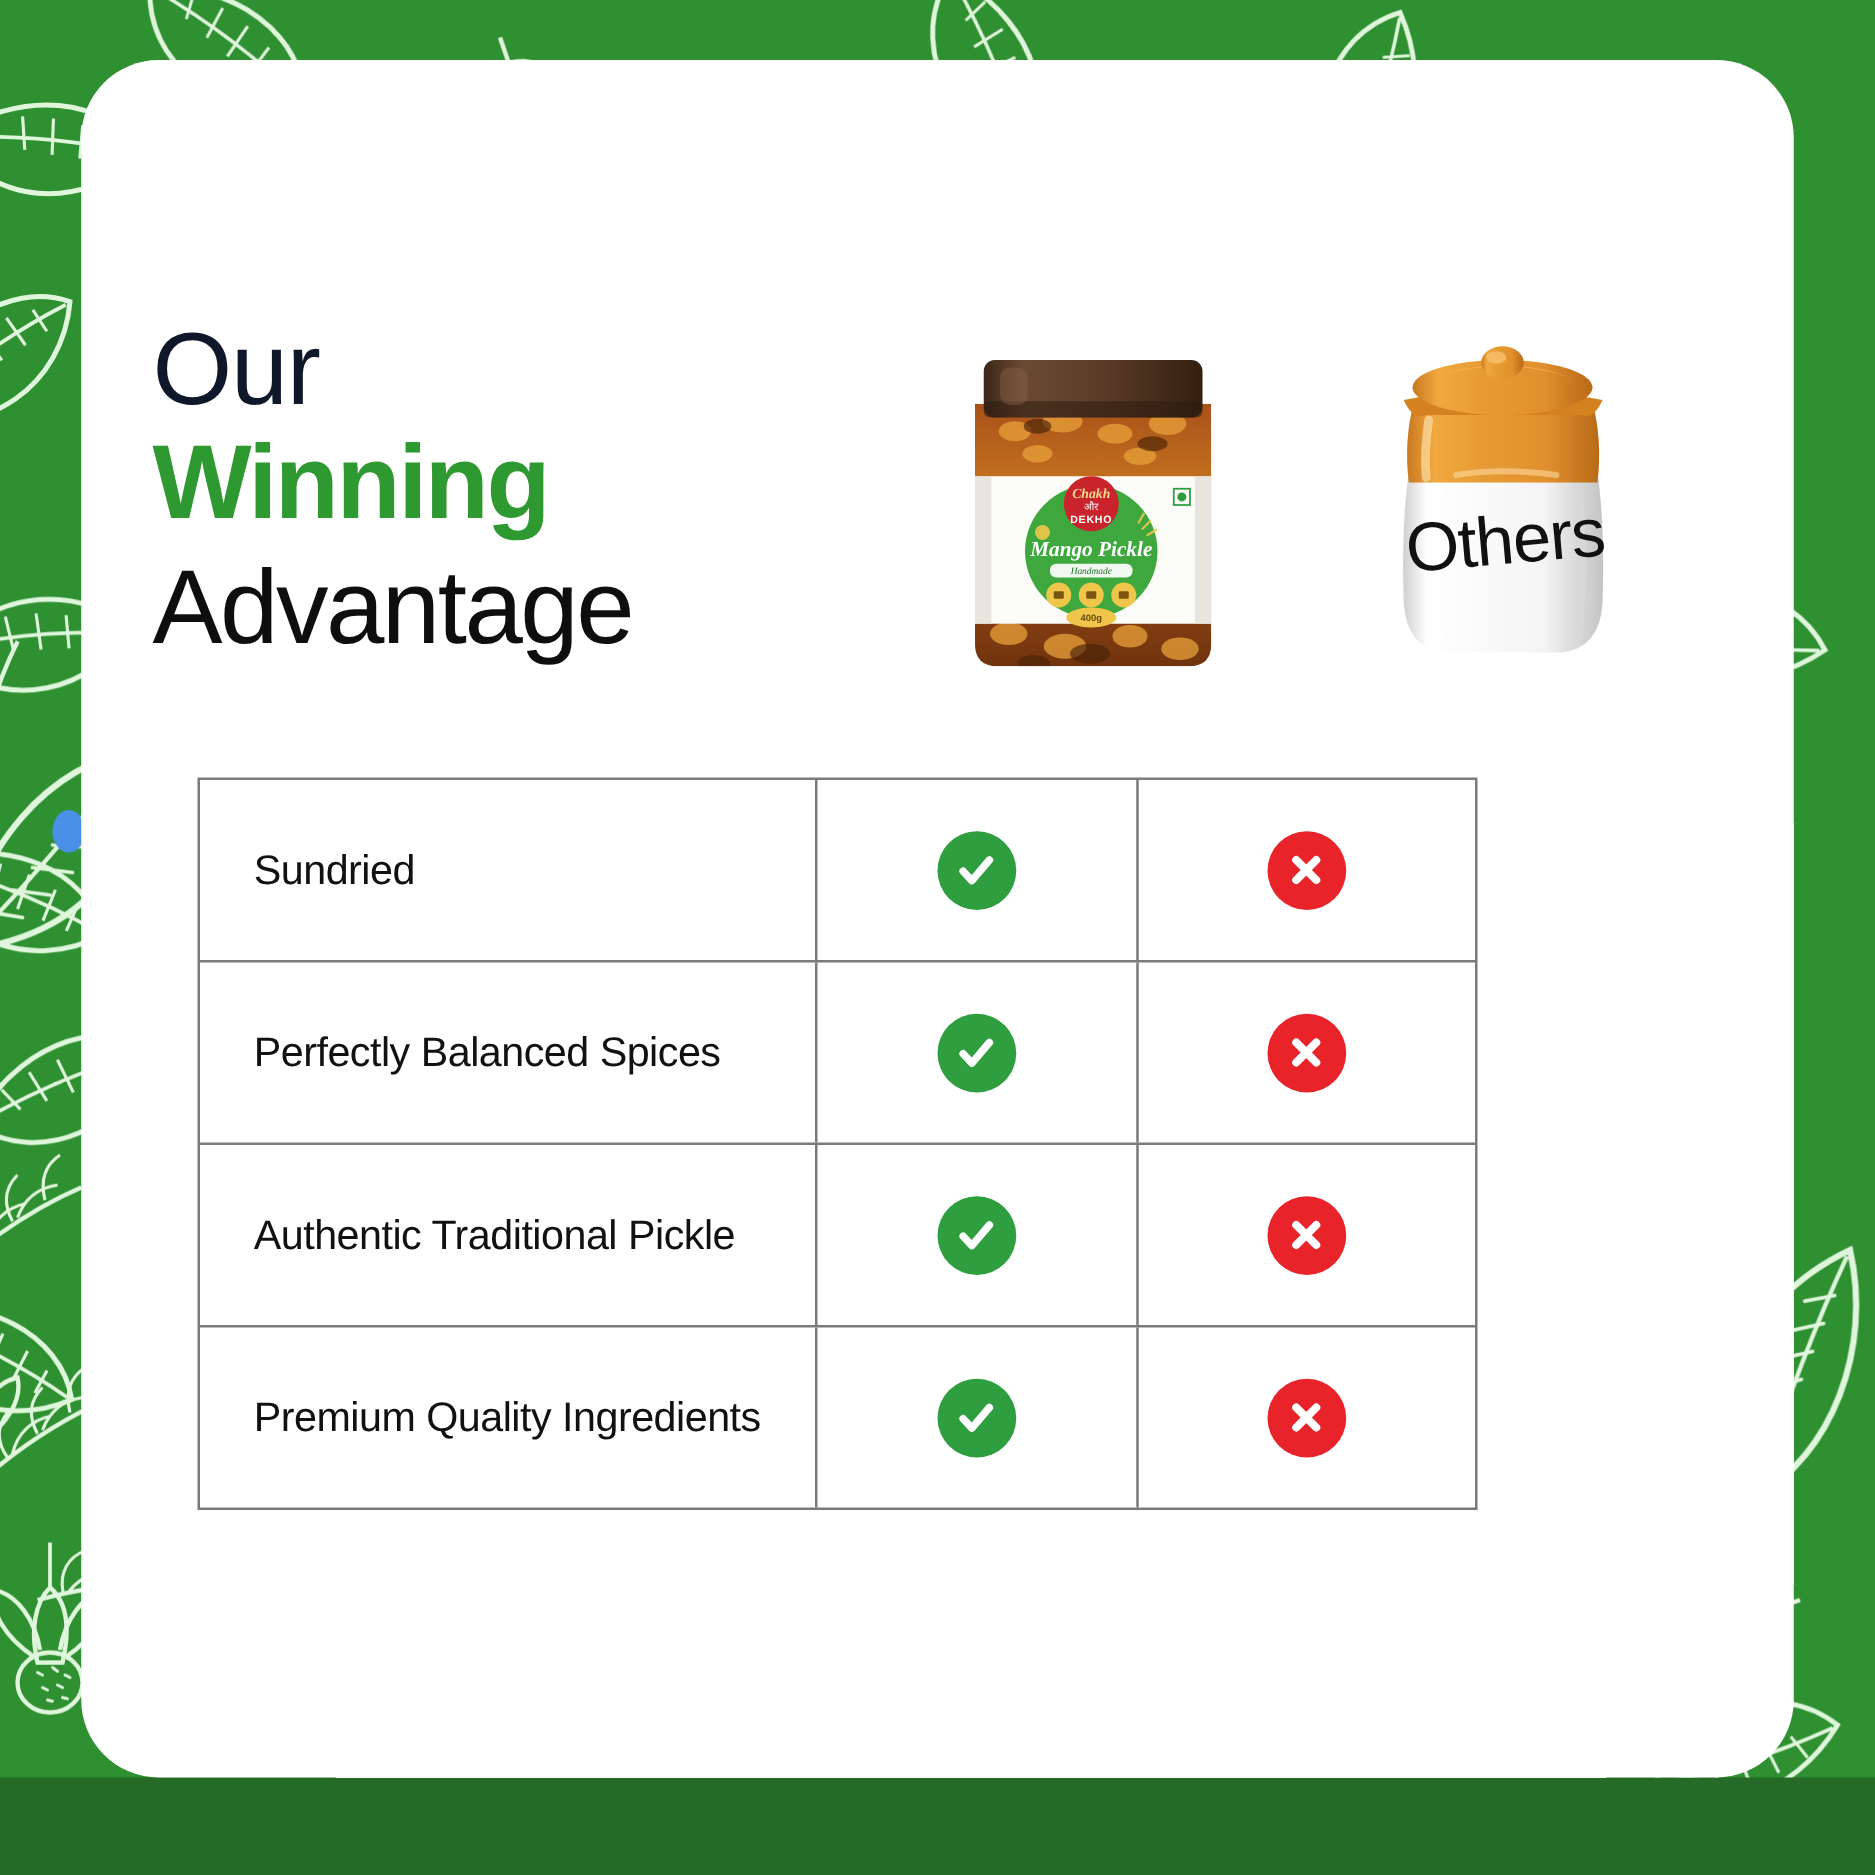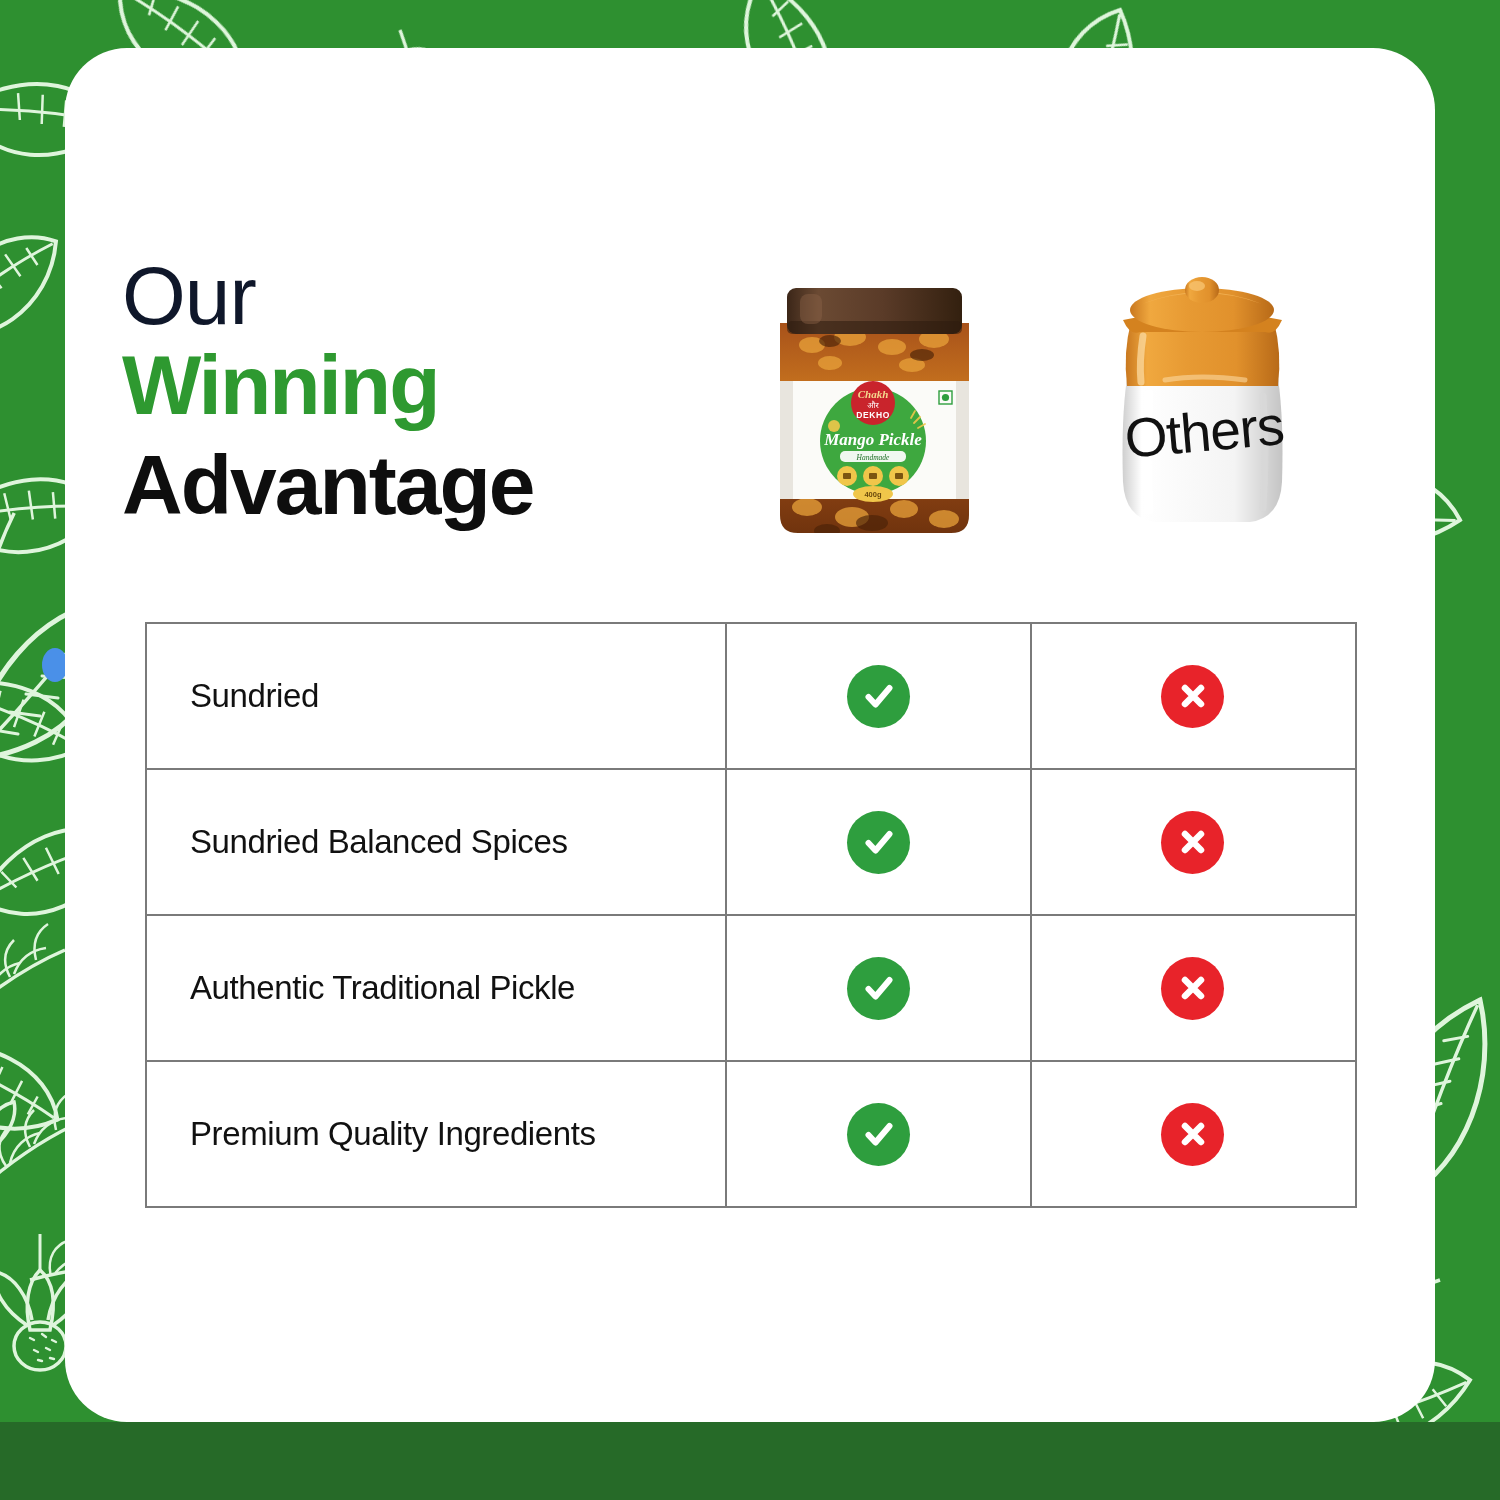--- a/index.html
+++ b/index.html
@@ -38,21 +38,21 @@
   .h-line { display:block; line-height:1.0; white-space:nowrap; }
   #h-our {
     font-size:82px; font-weight:300; color:#0f172a;
     letter-spacing:-1px; margin-bottom:6px;
   }
   #h-winning {
     font-size:84px; font-weight:bold; color:#2E9930;
     letter-spacing:-2px; margin-bottom:16px;
   }
   #h-advantage {
-    font-size:84px; font-weight:bold; color:#0E0E0E;
+    font-size:84px; font-weight:normal; color:#0E0E0E;
     letter-spacing:-2px;
   }
 
   
   #our-jar {
     position:absolute; left:772px; top:283px;
     width:205px; height:253px;
   }
 
   
@@ -69,22 +69,22 @@
     font-weight:400;
     color:#111111;
     transform:rotate(-5deg);
     letter-spacing:-1px;
     font-family:"Liberation Sans", sans-serif;
   }
 
   
   #table {
     position:absolute;
-    left:145px; top:622px;
-    width:1212px; height:586px;
+    left:158px; top:622px;
+    width:1024px; height:586px;
     border:2px solid #7A7A7A;
     display:flex; flex-direction:column;
   }
   .trow {
     flex:1 1 0;
     display:flex;
     border-bottom:2px solid #7A7A7A;
   }
   .trow:last-child { border-bottom:none; }
   .cell-label {
@@ -342,21 +342,21 @@
     <div class="cell-mark others">
       <span class="mark-circle no">
         <svg width="38" height="38" viewBox="0 0 38 38">
           <path d="M11,11 L27,27 M27,11 L11,27" fill="none" stroke="#FFFFFF" stroke-width="6.5" stroke-linecap="round"></path>
         </svg>
       </span>
     </div>
   </div>
 
   <div class="trow">
-    <div class="cell-label">Sundried Balanced Spices</div>
+    <div class="cell-label">Perfectly Balanced Spices</div>
     <div class="cell-mark ours">
       <span class="mark-circle yes">
         <svg width="38" height="38" viewBox="0 0 38 38">
           <path d="M8.5,20 L15.5,27.5 L29.5,11" fill="none" stroke="#FFFFFF" stroke-width="6" stroke-linecap="round" stroke-linejoin="round"></path>
         </svg>
       </span>
     </div>
     <div class="cell-mark others">
       <span class="mark-circle no">
         <svg width="38" height="38" viewBox="0 0 38 38">

